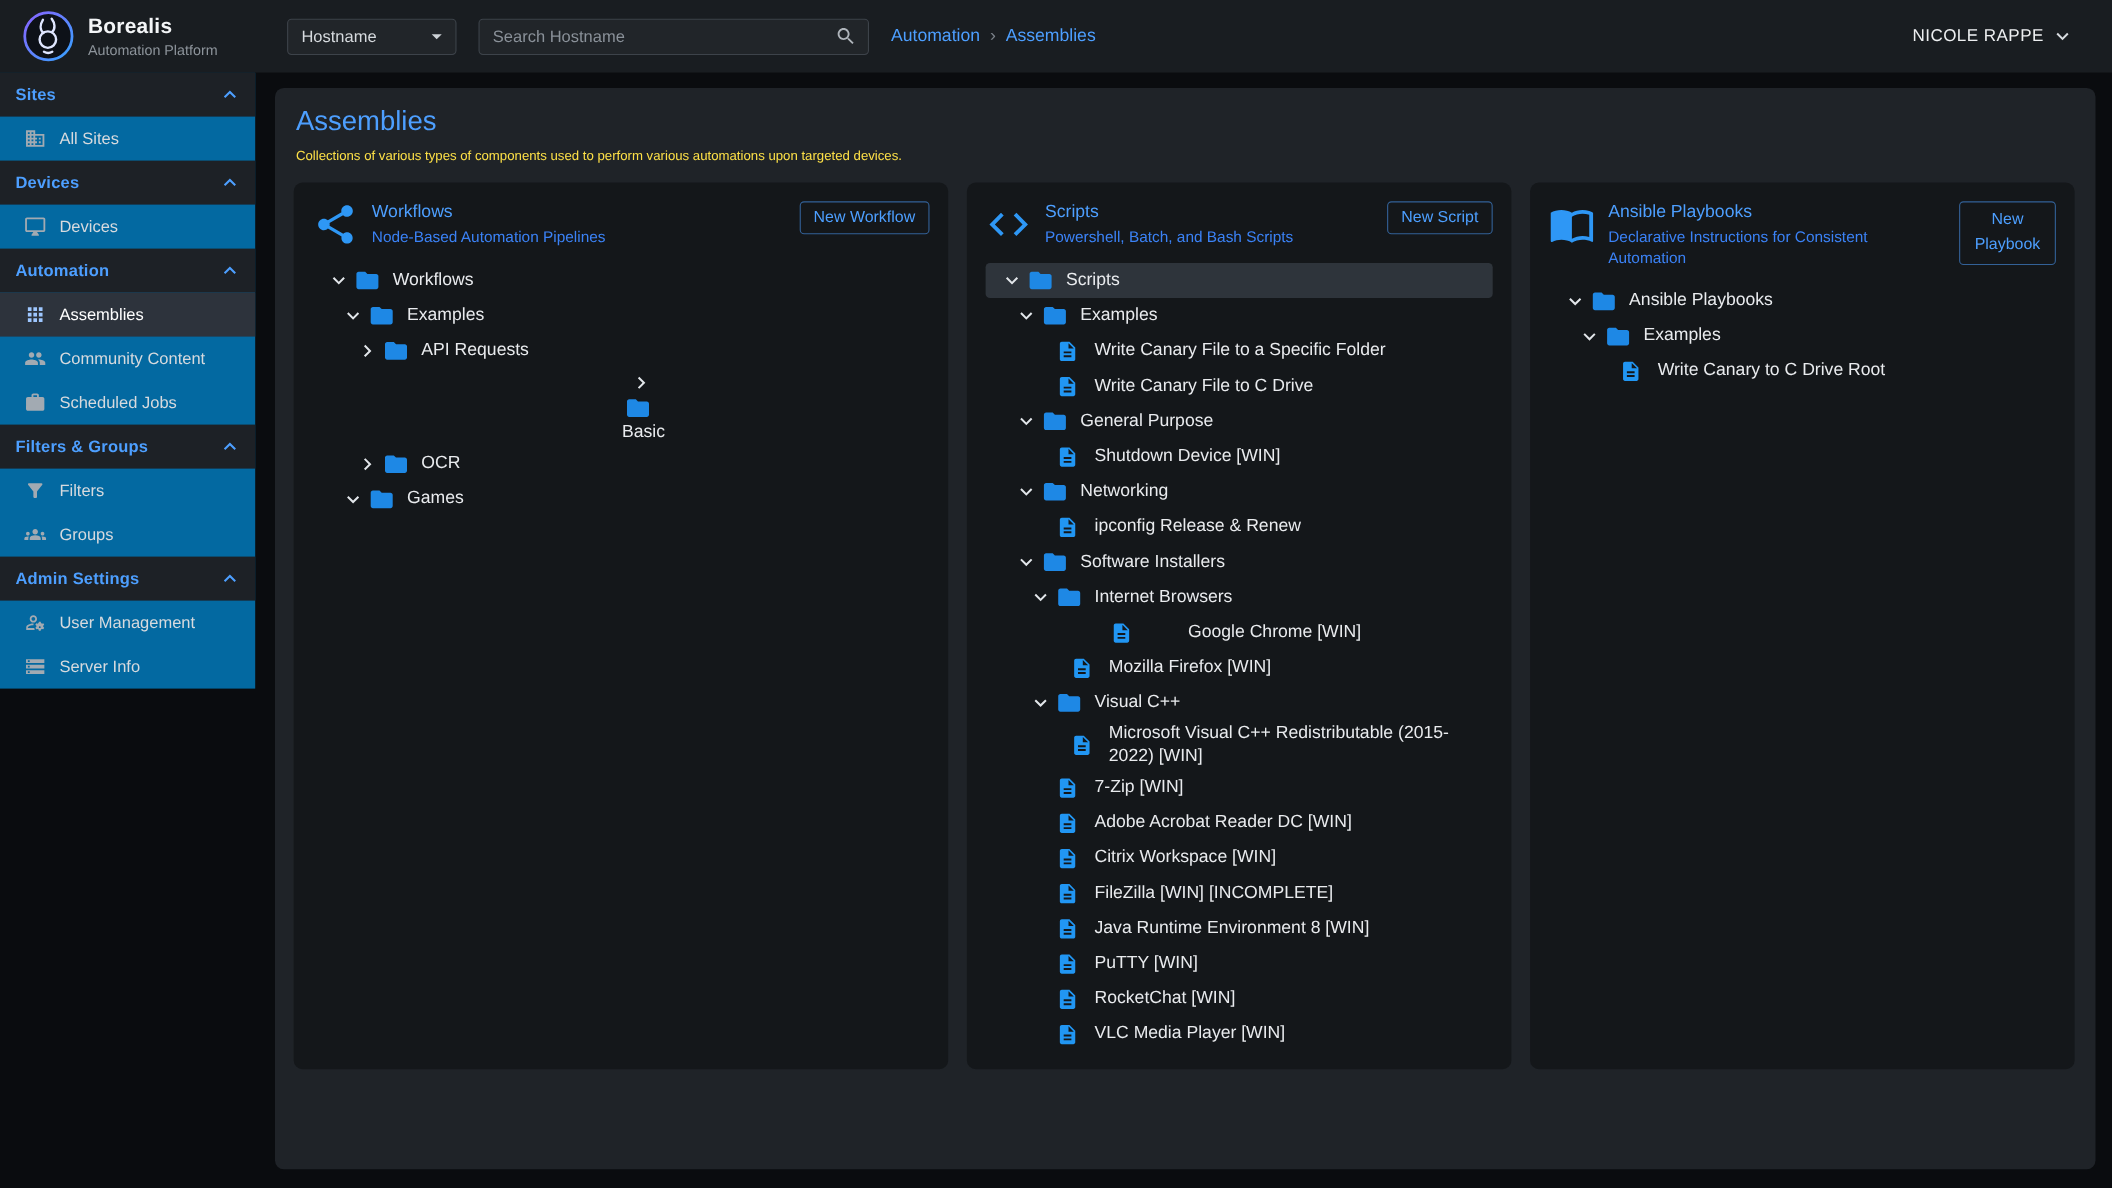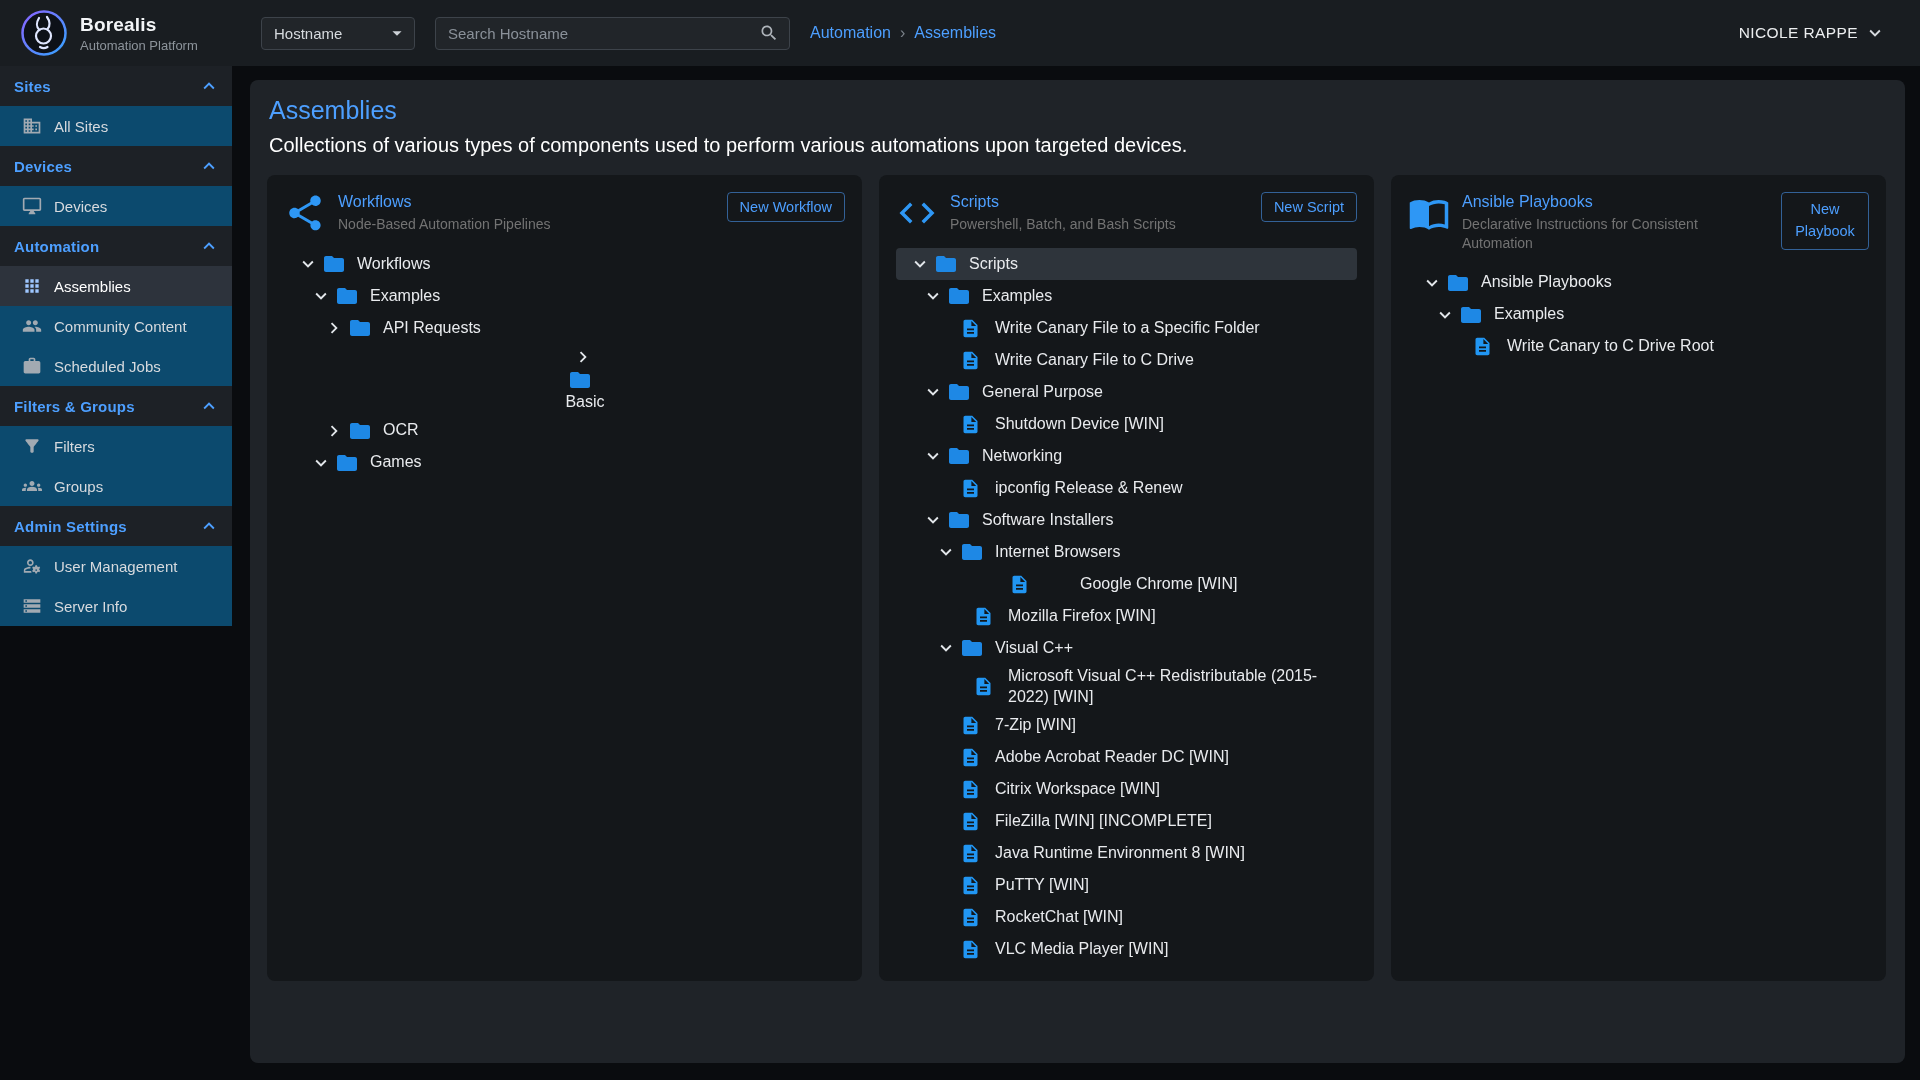--- a/index.html
+++ b/index.html
@@ -31,47 +31,47 @@
   .searchbox input::placeholder { color: #8a9199; }
   .search-icon { width: 20px; height: 20px; color: #aeb4ba; flex: none; cursor: pointer; }
   .breadcrumb { margin-left: 20px; display: flex; align-items: center; gap: 9px; font-size: 16px; }
   .breadcrumb a { color: #4d9fff; text-decoration: none; cursor: pointer; }
   .bc-sep { color: #7b828a; }
   .user { margin-left: auto; display: flex; align-items: center; gap: 6px; cursor: pointer; }
   .user-name { font-size: 15.5px; font-weight: 500; color: #eceef0; letter-spacing: .4px; }
   .user-caret { width: 22px; height: 22px; color: #d6dade; }
 
   
-  .sidebar { position: absolute; top: 66px; left: 0; width: 232px; background: #0c4a6e; z-index: 1; }
+  .sidebar { position: absolute; top: 66px; left: 0; width: 232px; background: #0369a1; z-index: 1; }
   .sb-header { height: 40px; background: #1d2126; display: flex; align-items: center;
     padding: 0 12px 0 14px; cursor: pointer; }
   .sb-header-label { color: #4d9fff; font-size: 15px; font-weight: bold; letter-spacing: .2px; }
   .sb-header-chev { margin-left: auto; width: 22px; height: 22px; color: #4d9fff; }
   .sb-item { height: 40px; display: flex; align-items: center; padding-left: 22px; gap: 12px; cursor: pointer; }
   .sb-item-icon { width: 20px; height: 20px; color: #a2aab2; flex: none; }
   .sb-item-label { font-size: 15px; color: #d7dade; }
   .sb-item.active { background: #2d333c; }
   .sb-item.active .sb-item-label { color: #ffffff; }
   .sb-item.active .sb-item-icon { color: #9ec7ff; }
 
   
   .panel { position: absolute; left: 250px; top: 80px; width: 1655px; height: 983px;
     background: #1f2328; border-radius: 8px; padding: 12px 17px; }
   .page-title { color: #4d9fff; font-size: 25px; font-weight: 400; margin: 4px 0 9px 2px; }
-  .page-desc { color: #ffffff; font-size: 20px; margin-left: 2px; }
+  .page-desc { color: #fde047; font-size: 12px; margin-left: 2px; }
   .cards { display: flex; gap: 17px; margin-top: 18px; align-items: stretch; }
   .card { background: #14171a; border-radius: 8px; padding: 15px 17px; }
   .card-workflows { width: 595px; flex: none; }
   .card-scripts   { width: 495px; flex: none; }
   .card-playbooks { width: 495px; flex: none; }
   .card-head { display: flex; gap: 12px; }
   .card-icon { width: 42px; height: 42px; color: #2e97f5; flex: none; margin-top: 2px; }
   .card-titles { flex: 1; min-width: 0; }
   .card-title { color: #4d9fff; font-size: 16px; font-weight: 500; margin-top: 3px; }
-  .card-sub { color: #737373; font-size: 14px; margin-top: 4px; line-height: 1.35; }
+  .card-sub { color: #3b82f6; font-size: 14px; margin-top: 4px; line-height: 1.35; }
   .btn-outline { flex: none; align-self: flex-start; margin-left: 12px; margin-top: 2px;
     background: transparent; border: 1px solid rgba(77,159,255,.55); color: #4d9fff;
     border-radius: 4px; font-size: 14.5px; font-family: inherit; padding: 6px 12px;
     cursor: pointer; white-space: nowrap; }
   .btn-wrap { white-space: normal; width: 88px; line-height: 1.5; padding: 6px 8px; text-align: center; }
 
   
   .tree { margin-top: 14px; }
   .tree-row { min-height: 32px; display: flex; align-items: center; border-radius: 4px;
     cursor: pointer; padding-top: 2px; padding-bottom: 2px; }

